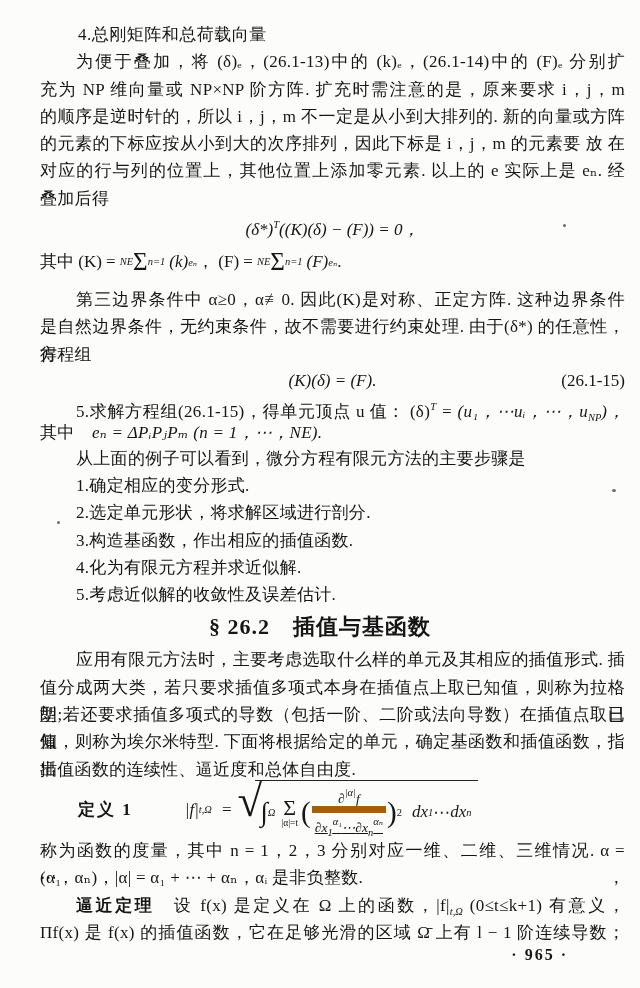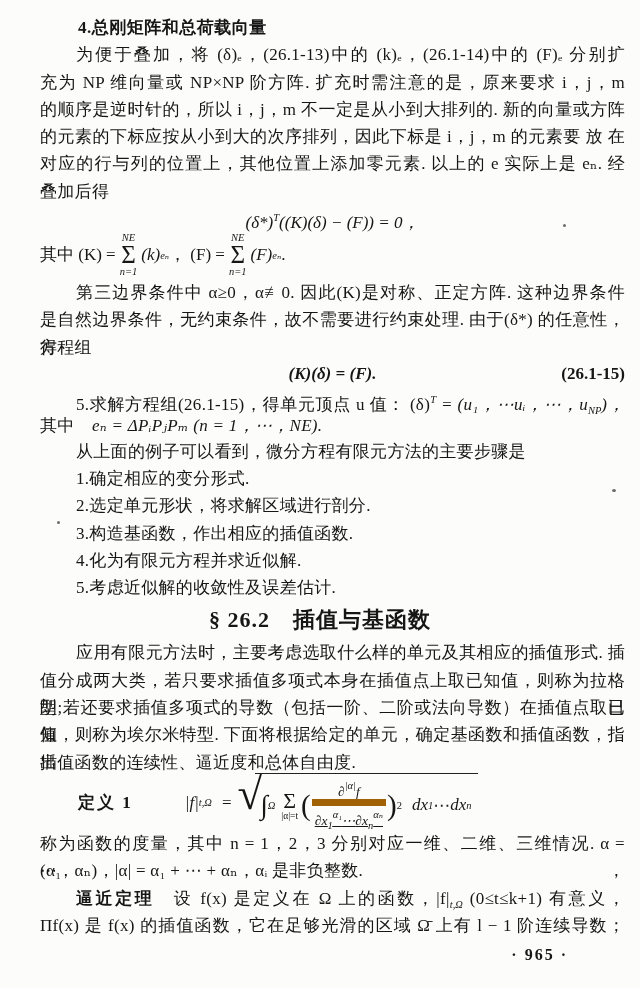--- a/index.html
+++ b/index.html
@@ -7,30 +7,30 @@
     position:relative;width:640px;height:988px;background:#fcfcfa;color:#161616;
     font-family:"Liberation Serif","DejaVu Serif",serif;overflow:hidden;
   }
   .content{padding:14px 15px 0 40px;font-size:17px;}
   .ln{height:27.3px;line-height:27.3px;letter-spacing:.3px;}
   .sm{height:26px;line-height:26px;}
   .j{text-align:justify;text-align-last:justify;}
   .ind{text-indent:36px;}
   .bold{font-weight:bold;}
   .it{font-style:italic;}
-  .heading4{font-weight:bold;padding-left:38px;letter-spacing:.5px;}
+  .heading4{font-weight:normal;padding-left:38px;letter-spacing:.5px;margin-top:7px;}
   .eqA{height:25px;line-height:25px;text-align:center;}
   .sumline{height:49px;display:flex;align-items:center;}
-  .sum{display:inline-flex;flex-direction:column;align-items:center;margin:0 4px;}
+  .sum{display:inline-flex;align-items:center;margin:0 4px;}
   .sum-t{font-size:10.5px;line-height:11px;font-style:italic;letter-spacing:0;}
   .sum-s{font-size:25px;line-height:23px;}
   .sum-b{font-size:10.5px;line-height:11px;font-style:italic;letter-spacing:0;}
   .sb{font-size:10.5px;vertical-align:-4px;letter-spacing:0;}
   .sp{font-size:10.5px;vertical-align:7px;letter-spacing:0;}
-  .eqline{position:relative;height:26px;line-height:26px;text-align:center;font-weight:bold;}
+  .eqline{position:relative;height:26px;line-height:26px;text-align:center;}
   .eqtag{position:absolute;right:0;top:0;font-style:normal;}
   .gap{display:inline-block;width:10px;}
   .sec-heading{height:38px;line-height:38px;text-align:center;font-size:22px;font-weight:bold;margin-left:-25px;letter-spacing:1px;}
   .defline{height:54px;display:flex;align-items:center;padding-left:38px;}
   .def-label{font-weight:bold;margin-right:52px;letter-spacing:2px;}
   .sqrt{display:inline-flex;align-items:flex-start;margin-left:6px;}
   .sqrt-s{font-size:45px;line-height:42px;margin-right:-7px;}
   .sqrt-b{border-top:1.7px solid #222;display:inline-flex;align-items:center;padding:4px 6px 0 5px;}
   .int{font-size:27px;line-height:26px;}
   .int-sub{font-size:10.5px;vertical-align:-9px;font-style:italic;margin-right:3px;}

